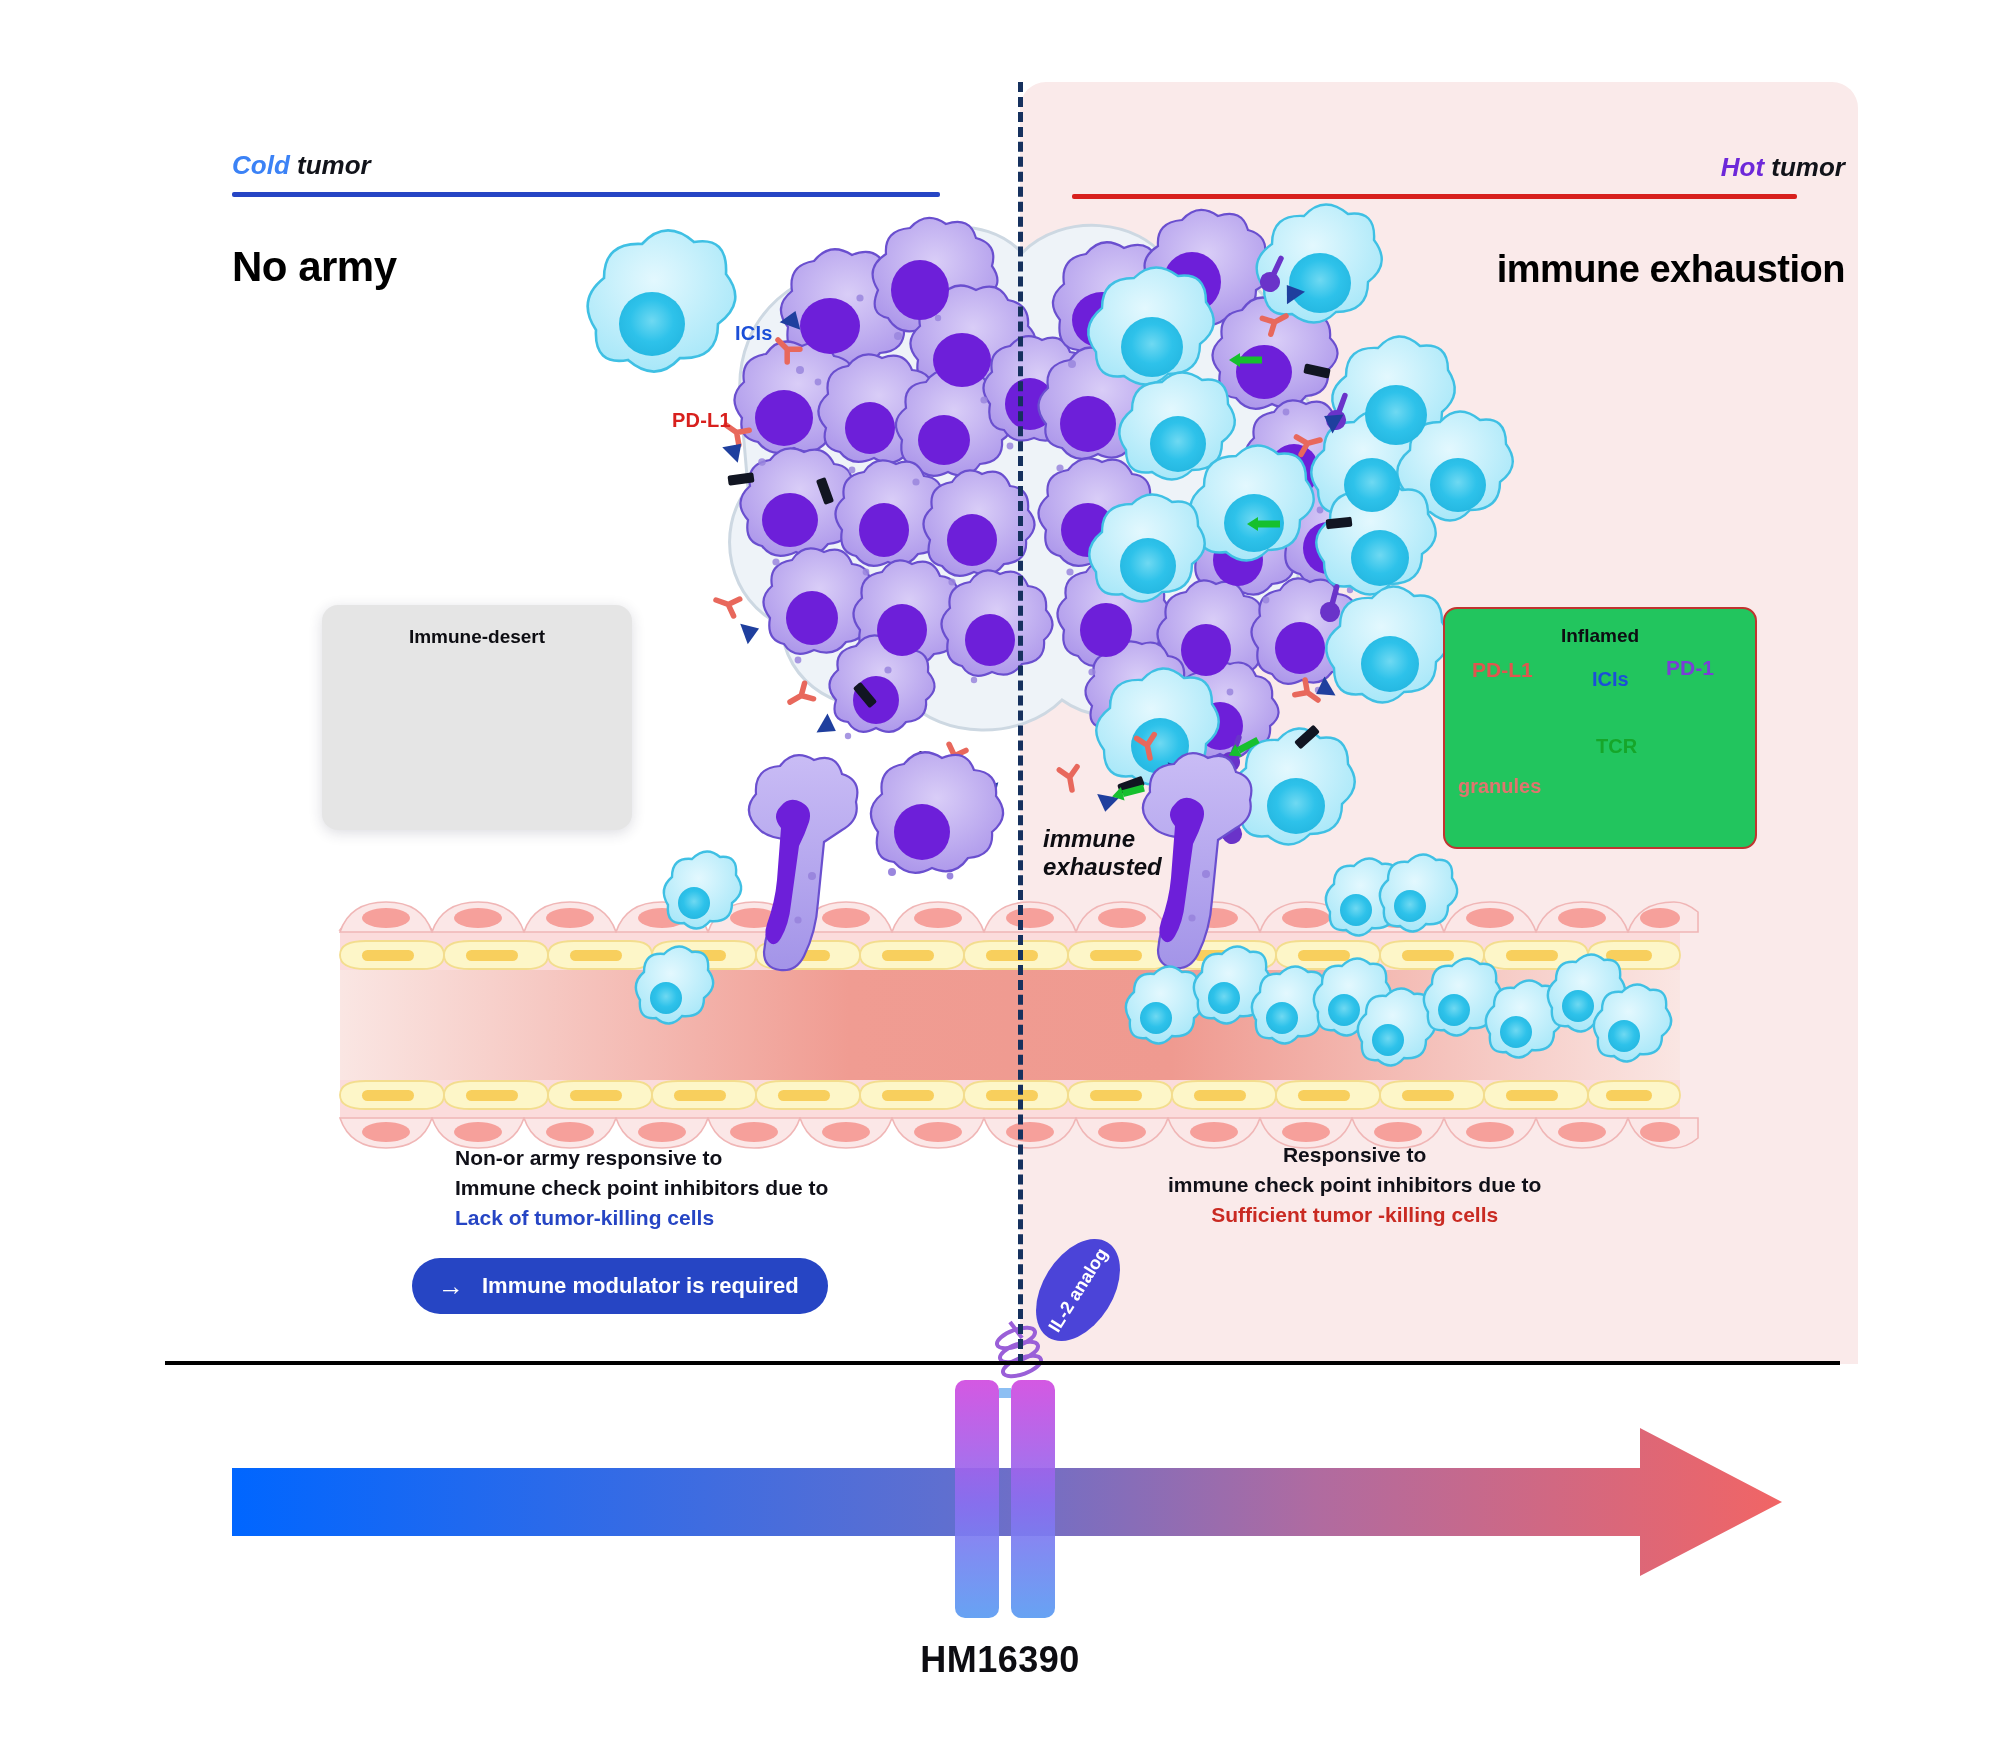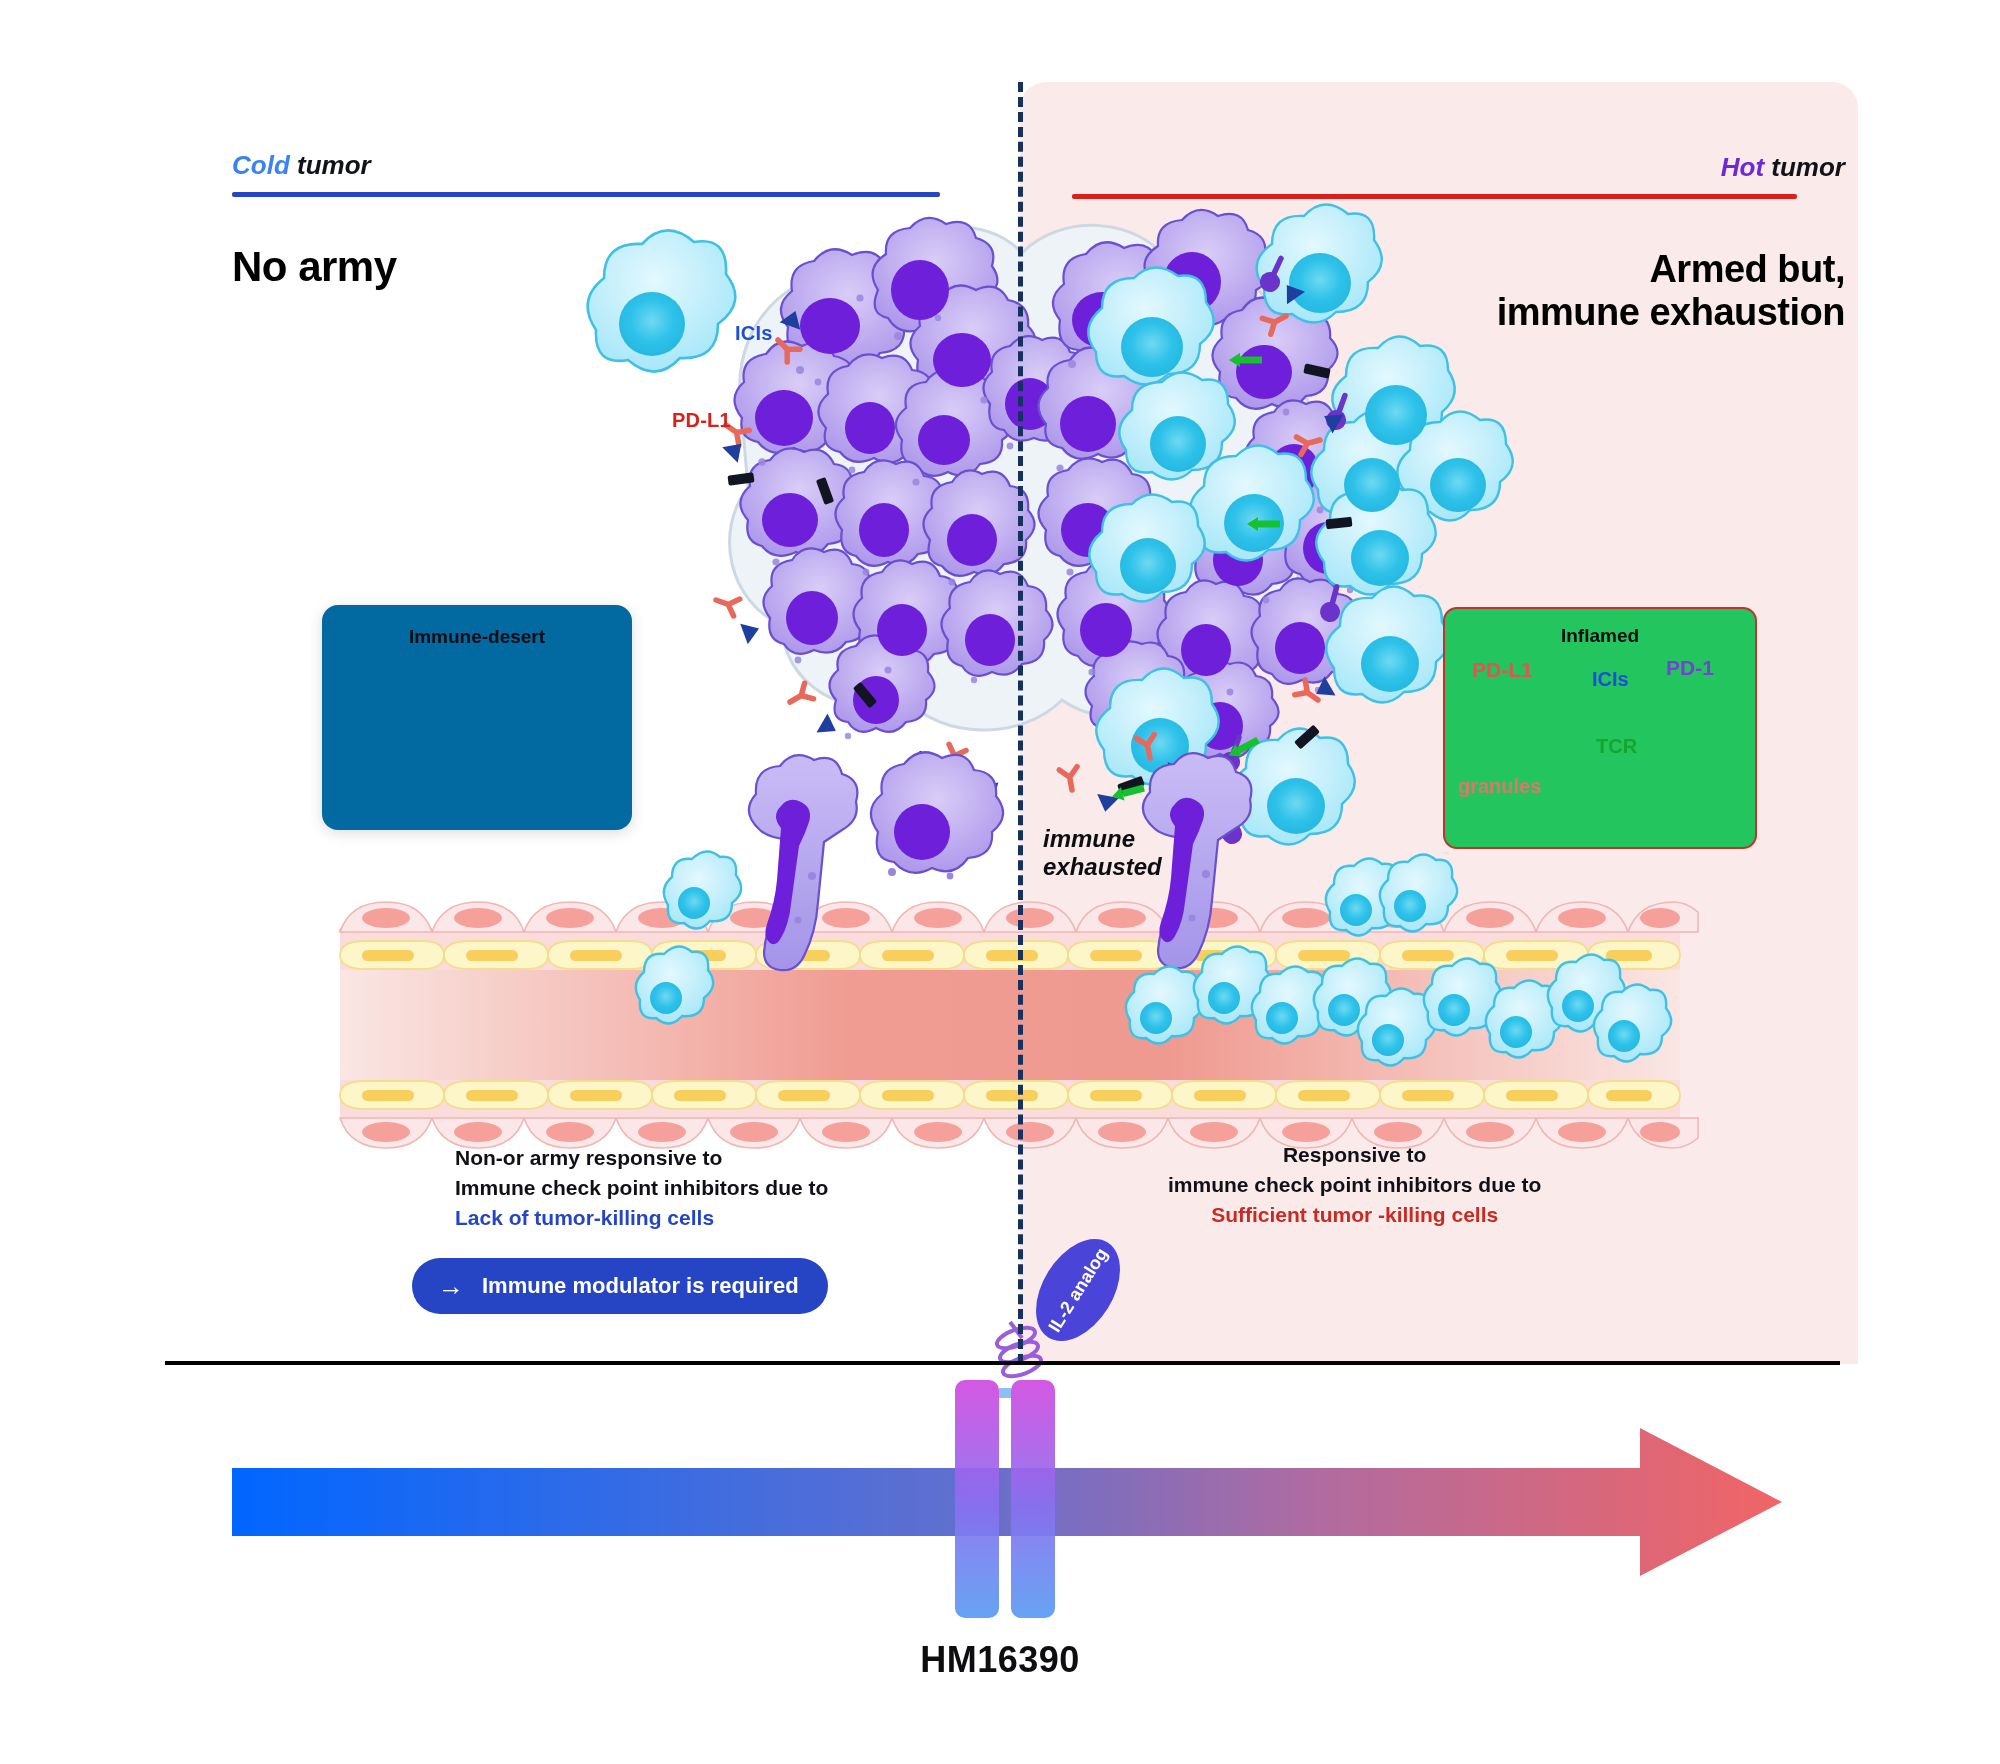--- a/index.html
+++ b/index.html
@@ -26,21 +26,21 @@
   #hot-head .b{font-weight:800;}
 
   
   .tag{font-weight:800;font-size:20px;letter-spacing:.2px;}
   #lbl-icis{left:735px;top:322px;color:#1b4fd8;}
   #lbl-pdl1{left:672px;top:409px;color:#d8201d;}
   #lbl-exh{left:1043px;top:825px;font-size:24px;font-weight:800;font-style:italic;
            color:#0d0d12;line-height:1.18;}
 
   
-  #card-desert{left:322px;top:605px;width:310px;height:225px;background:#0369a1;border-radius:16px;
+  #card-desert{left:322px;top:605px;width:310px;height:225px;background:#e5e5e5;border-radius:16px;
                box-shadow:0 3px 14px rgba(40,40,70,.16);}
   #card-desert .ttl{position:absolute;left:0;right:0;top:21px;text-align:center;
                     font-size:19px;font-weight:800;color:#0d0d12;}
   #card-inflamed{left:1443px;top:607px;width:310px;height:238px;background:#22c55e;border-radius:14px;
                  border:2px solid #c0342f;}
   #card-inflamed .ttl{position:absolute;left:0;right:0;top:16px;text-align:center;
                       font-size:19px;font-weight:800;color:#0d0d12;}
 
   
   .cap{font-size:21px;line-height:1.42;font-weight:700;color:#101018;}
@@ -603,21 +603,20 @@
   <span class="hl">Cold</span><span> tumor</span>
 </div>
 <div class="abs" id="cold-rule"></div>
 <div class="abs" id="cold-head">No army</div>
 
 <div class="abs" id="hot-label">
   <span class="hl">Hot</span><span> tumor</span>
 </div>
 <div class="abs" id="hot-rule"></div>
 <div class="abs" id="hot-head">
-  <div><span class="b">Armed</span><span> but,</span></div>
   <div>immune exhaustion</div>
 </div>
 
 <div class="abs tag" id="lbl-icis">ICIs</div>
 <div class="abs tag" id="lbl-pdl1">PD-L1</div>
 <div class="abs" id="lbl-exh">
   <div>immune</div>
   <div>exhausted</div>
 </div>
 

